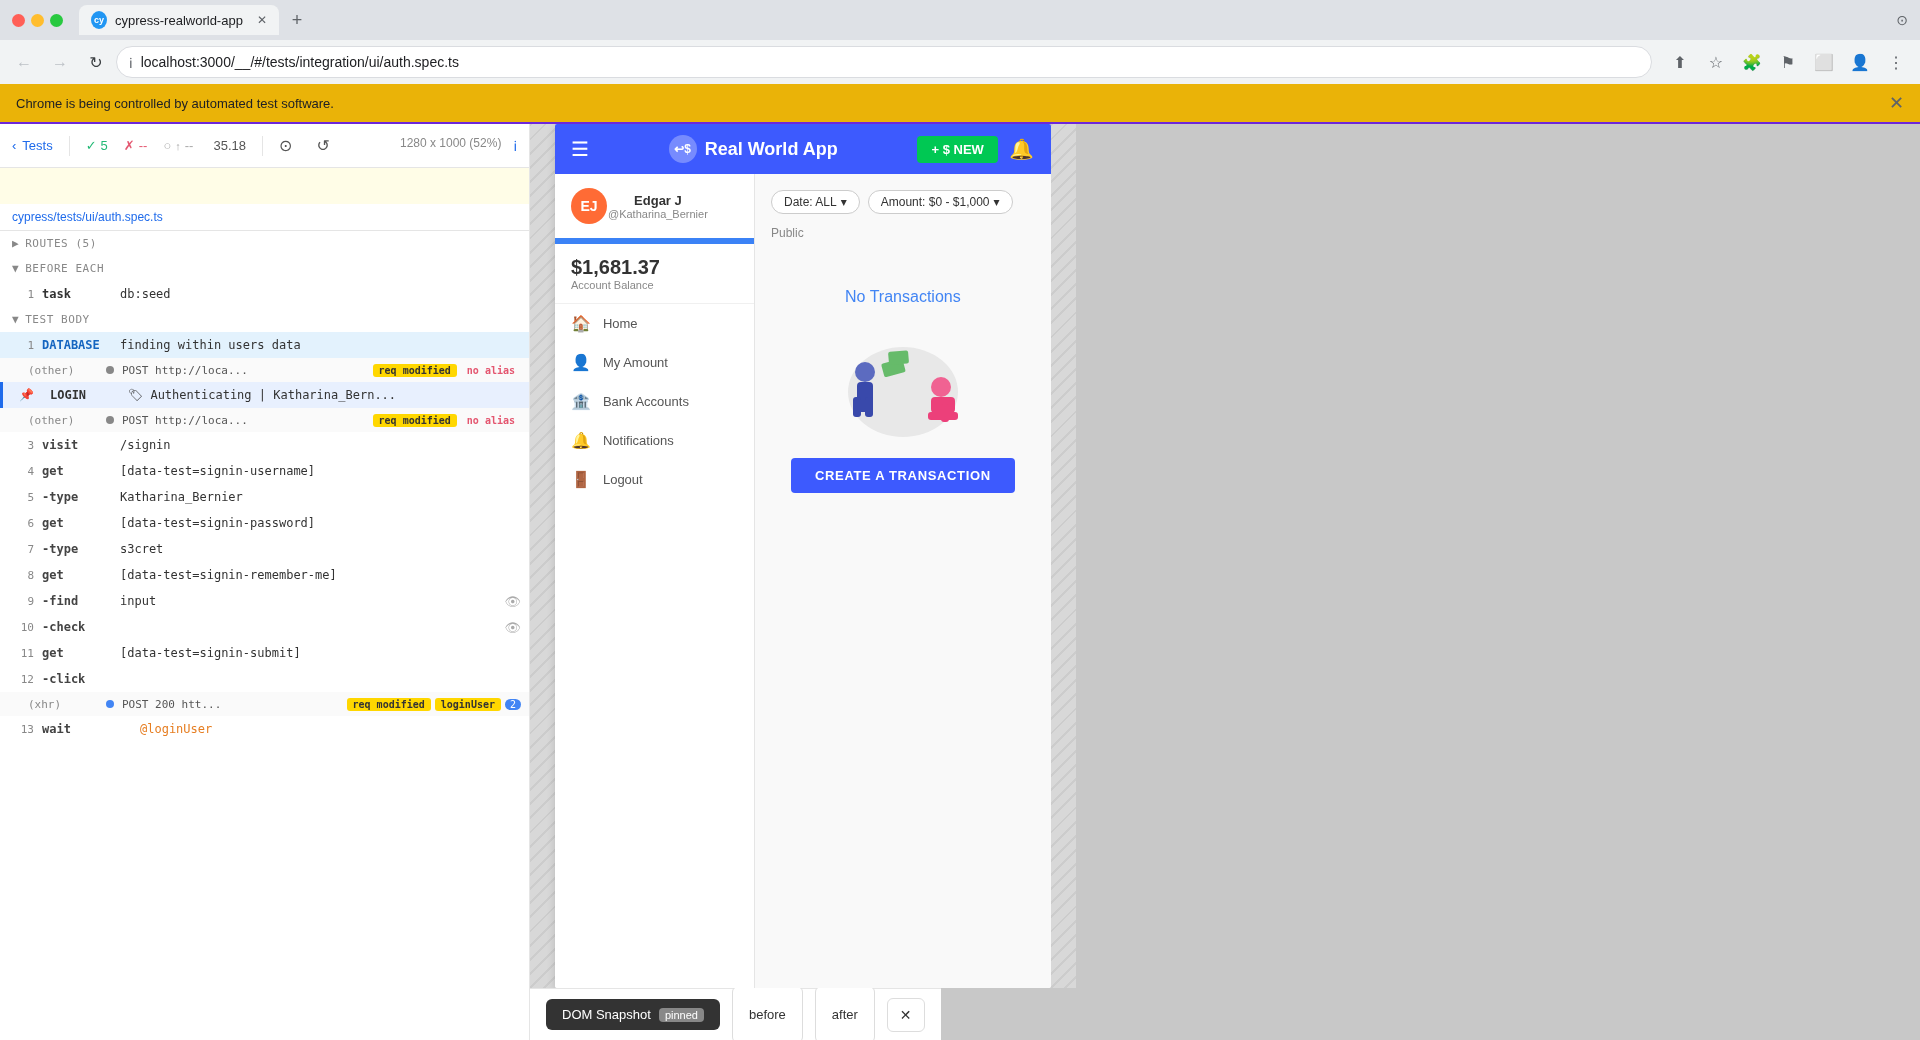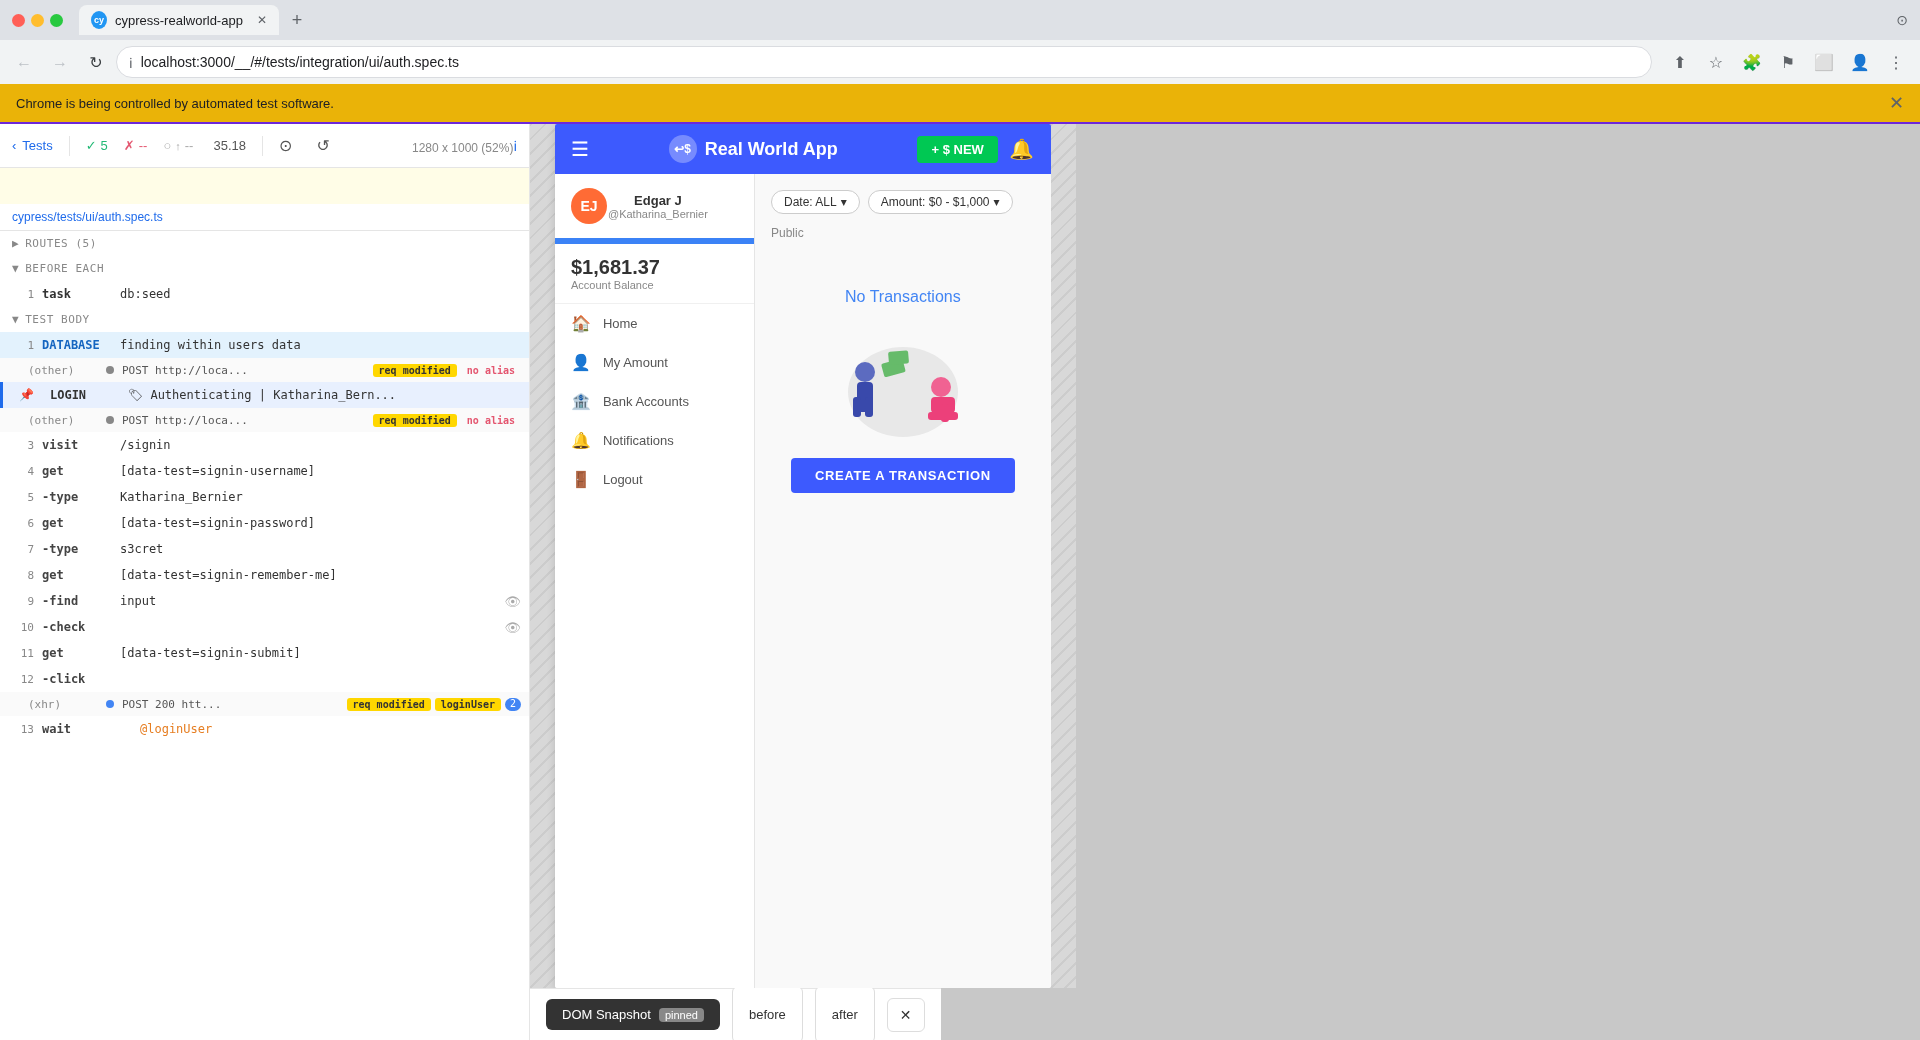--- a/index.html
+++ b/index.html
@@ -192,21 +192,21 @@
     .test-item-other { background: #fafafa; }
     .test-sub-item {
       display: flex;
       align-items: center;
       padding: 3px 8px 3px 28px;
       gap: 8px;
       min-height: 24px;
     }
     .sub-label { color: #888; font-size: 11px; min-width: 70px; }
     .sub-value { font-size: 11px; color: #555; flex: 1; }
-    .req-badge-wrap { display: flex; gap: 4px; }
+    .req-badge-wrap { display: flex; align-items: center; gap: 4px; }
     .method-badge { width: 8px; height: 8px; border-radius: 50%; display: inline-block; }
     .method-post { background: #888; }
     .method-post-ok { background: #4285f4; }
     .count-badge-blue { background: #4285f4; color: #fff; border-radius: 10px; font-size: 10px; padding: 0 5px; }
     .eye-icon { color: #aaa; font-size: 13px; margin-left: auto; }
 
     
     .browser-area {
       flex: 1;
       display: flex;
@@ -479,21 +479,21 @@
       </div>
       <div class="cy-stat">
         <span class="cy-stat-pending">○</span>
         <span style="color:#aaa; font-size:11px;">↑</span>
         <span class="cy-stat-pending">--</span>
       </div>
       <span class="cy-duration">35.18</span>
       <div class="cy-sep"></div>
       <div class="cy-target">⊙</div>
       <div class="cy-reload" style="margin-left:8px;">↺</div>
-      <div style="margin-left:auto; display:flex; align-items:flex-end; gap:0;">
+      <div style="margin-left:auto; display:flex; align-items:flex-start; gap:12px;">
         <span style="font-size:12px; color:#888;">1280 x 1000 (52%)</span>
         <span class="cy-info">ℹ</span>
       </div>
     </div>
 
     <div class="cypress-url-bar">
       <input class="cy-url-input" value="" placeholder="" style="width: 100%;">
     </div>
 
     <div class="cypress-file-path">cypress/tests/ui/auth.spec.ts</div>

